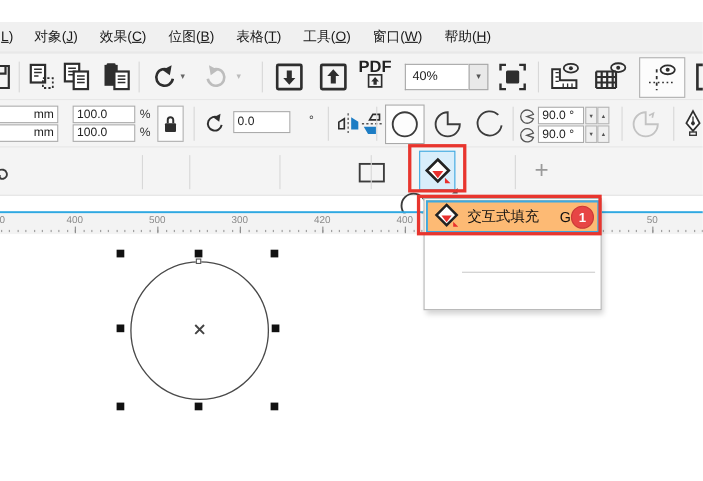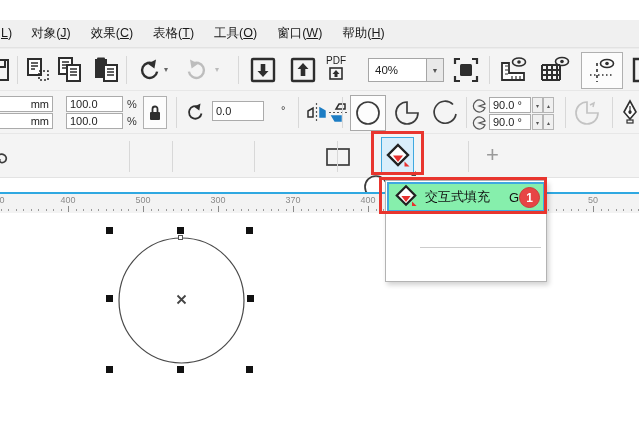--- a/index.html
+++ b/index.html
@@ -72,41 +72,42 @@
 
   
   .flymenu { position:absolute; left:385px; top:180px; width:162px; height:102px;
              background:#fff; border:1px solid #b3b3b3; z-index:50;
              box-shadow:2px 3px 5px rgba(0,0,0,0.18); }
   .fm-item { position:absolute; left:1px; width:158px; display:flex; align-items:center;
              font-size:13px; color:#111; }
   .fm-item .fm-icon { position:absolute; left:7px; top:50%; transform:translateY(-50%); }
   .fm-item .fm-label { position:absolute; left:38px; }
   .fm-item .fm-short { position:absolute; left:112px; width:30px; text-align:center; }
-  .fm-sel { background:#86efac; box-shadow:inset 0 0 0 2px #3fa9e0; }
+  .fm-sel { background:#fdba74; box-shadow:inset 0 0 0 2px #3fa9e0; }
   .fm-sep { position:absolute; left:34px; right:5px; top:66px; height:1px; background:#cccccc; }
 
   
   .redbox { position:absolute; border:3px solid #e8352e; z-index:60; }
   .badge { position:absolute; left:519px; top:187px; width:21px; height:21px; border-radius:50%;
            background:#e74545; border:1px solid #ca3b37; color:#fff; font-size:12px; font-weight:bold;
            display:flex; align-items:center; justify-content:center; z-index:70; }
   u { text-decoration:underline; }
 </style>
 </head>
 <body>
 
 <div class="screen">
 
   <div class="titlebar"></div>
 
   <div class="menubar">
     <div class="menu-item accel"><u>L</u>)</div>
     <div class="menu-item accel">对象(<u>J</u>)</div>
     <div class="menu-item accel">效果(<u>C</u>)</div>
+    <div class="menu-item accel">位图(<u>B</u>)</div>
     <div class="menu-item accel">表格(<u>T</u>)</div>
     <div class="menu-item accel">工具(<u>O</u>)</div>
     <div class="menu-item accel">窗口(<u>W</u>)</div>
     <div class="menu-item accel">帮助(<u>H</u>)</div>
   </div>
 
   <div class="tbrow row1">
     <div class="ibtn" style="left:-12px;top:8px">
       <svg width="26" height="26" viewBox="0 0 26 26">
           <path d="M6 3 h14 v20 h-16 v-18 z M9 3 v7 h8 v-7" fill="none" stroke="#2e2e2e" stroke-width="2"></path>
@@ -158,21 +159,21 @@
           <path d="M14 21 l-5.5 -6 h3.2 v-7 h4.6 v7 h3.2 z" fill="#2e2e2e"></path>
         </svg>
     </div>
     <div class="ibtn" style="left:289px;top:7px">
       <svg width="28" height="28" viewBox="0 0 28 28">
           <rect x="3" y="3" width="22" height="22" rx="1" fill="none" stroke="#2e2e2e" stroke-width="2.4"></rect>
           <path d="M14 7 l5.5 6 h-3.2 v7 h-4.6 v-7 h-3.2 z" fill="#2e2e2e"></path>
         </svg>
     </div>
     <div class="ibtn" style="left:326px;top:6px;flex-direction:column">
-      <span style="font-size:10px;font-weight:normal;color:#222;line-height:12px">PDF</span>
+      <span style="font-size:15px;font-weight:bold;color:#222;line-height:12px">PDF</span>
       <svg width="14" height="13" viewBox="0 0 14 13">
           <rect x="1" y="1" width="12" height="11" fill="none" stroke="#2e2e2e" stroke-width="1.6"></rect>
           <path d="M7 3 l3.5 4 h-2 v3 h-3 v-3 h-2 z" fill="#2e2e2e"></path>
         </svg>
     </div>
     <div class="combo">
       <input value="40%" style="">
       <div class="dd">▼</div>
     </div>
     <div class="ibtn" style="left:452px;top:7px">
@@ -376,21 +377,21 @@
     <div class="sep" style="left:468px"></div>
     <div class="plus" style="left:486px;top:8px">+</div>
   </div>
 
   <div class="blueline"></div>
   <div class="ruler">
     <span class="ruler-label" style="left: -11px;">0</span>
     <span class="ruler-label" style="left: 55px;">400</span>
     <span class="ruler-label" style="left: 130px;">500</span>
     <span class="ruler-label" style="left: 205px;">300</span>
-    <span class="ruler-label" style="left: 280px;">370</span>
+    <span class="ruler-label" style="left: 280px;">420</span>
     <span class="ruler-label" style="left: 355px;">400</span>
     <span class="ruler-label" style="left: 580px;">50</span>
   <div class="tick" style="left: 0.5px;"></div>
       <div class="tick" style="left: 8px;"></div>
       <div class="tick" style="left: 15.5px;"></div>
       <div class="tick" style="left: 23px;"></div>
       <div class="tick" style="left: 30.5px;"></div>
       <div class="tick" style="left: 38px;"></div>
       <div class="tick" style="left: 45.5px;"></div>
       <div class="tick" style="left: 53px;"></div>

